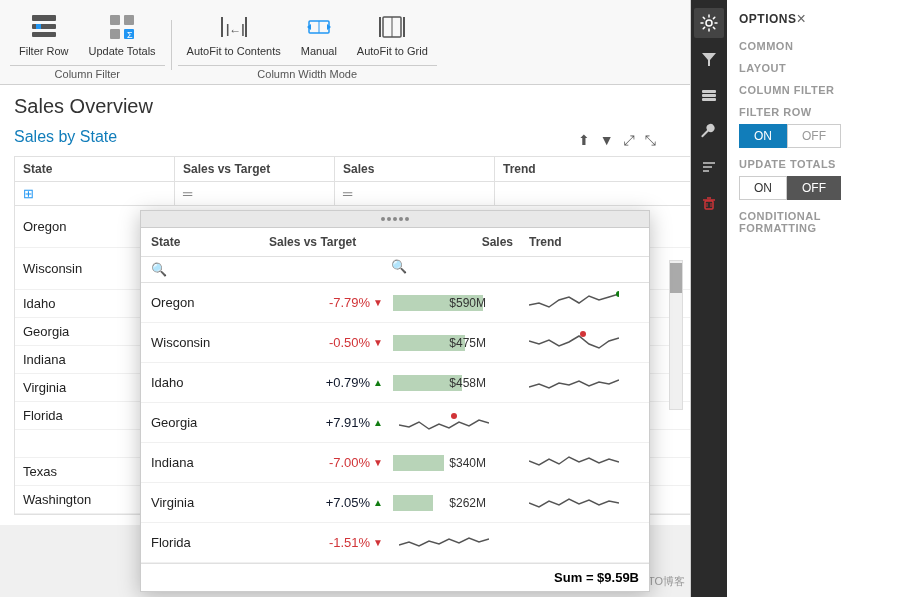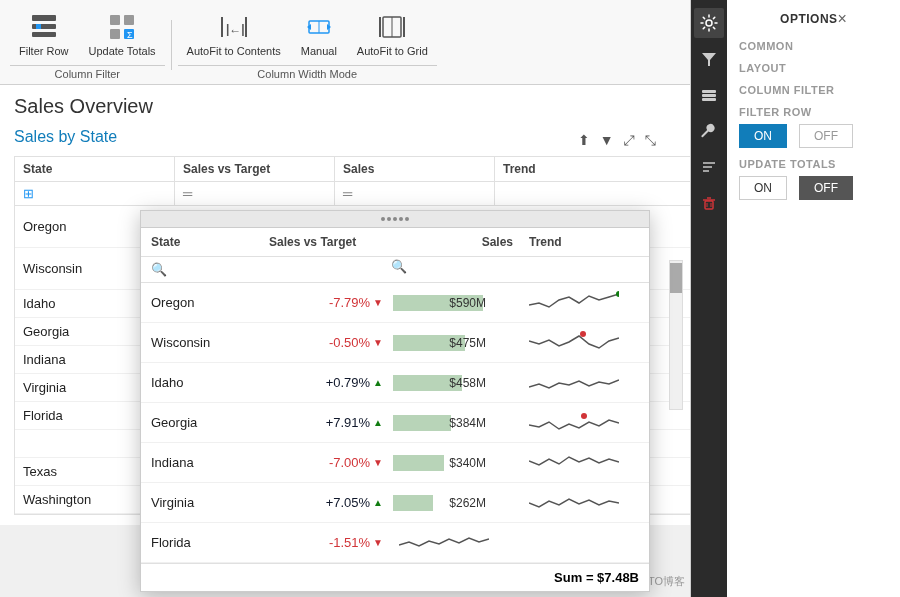--- a/index.html
+++ b/index.html
@@ -263,42 +263,42 @@
     .panel-icon.red { color: #d13438; }
 
     .right-panel-content {
       margin-left: 36px;
       padding: 10px 12px;
       height: 100%;
       overflow-y: auto;
     }
     .options-header {
       display: flex;
-      justify-content: center;
+      justify-content: flex-start;
       align-items: center;
       margin-bottom: 12px;
     }
     .options-title { font-size: 12px; font-weight: 700; color: #333; letter-spacing: 0.5px; }
     .close-btn { cursor: pointer; color: #666; font-size: 16px; }
 
     .options-section {
       margin-bottom: 10px;
     }
     .section-label {
       font-size: 11px;
       color: #999;
       letter-spacing: 0.5px;
       font-weight: 600;
       margin-bottom: 6px;
     }
 
     .toggle-row {
       display: flex;
       align-items: center;
-      gap: 12px;
+      gap: 0;
       margin-bottom: 8px;
     }
     .toggle-btn {
       padding: 4px 14px;
       font-size: 12px;
       border: 1px solid #ccc;
       cursor: pointer;
       background: white;
       color: #333;
     }
@@ -624,26 +624,20 @@
         </svg>
       </div>
     </div>
 
     <div class="modal-row">
       <div class="modal-cell-state">Georgia</div>
       <div class="modal-cell-target">
         <span class="pos-value">+7.91%</span>
         <span class="arrow-up">▲</span>
       </div>
-      <div class="modal-cell-sales">
-        <div class="modal-bar-container">
-          <div class="modal-bar" style="width:61%;"></div>
-          <span class="modal-bar-value">$384M</span>
-        </div>
-      </div>
       <div class="modal-cell-trend">
         <svg width="90" height="28" viewBox="0 0 90 28">
           <polyline points="0,18 10,20 20,15 30,22 40,17 50,21 60,15 70,19 80,13 90,16" fill="none" stroke="#555" stroke-width="1.5"></polyline>
           <circle cx="55" cy="9" r="3" fill="#d13438"></circle>
         </svg>
       </div>
     </div>
 
     <div class="modal-row">
       <div class="modal-cell-state">Indiana</div>
@@ -690,21 +684,21 @@
         <span class="arrow-down">▼</span>
       </div>
       <div class="modal-cell-trend">
         <svg width="90" height="28" viewBox="0 0 90 28">
           <polyline points="0,18 10,15 20,19 30,14 40,17 50,12 60,16 70,11 80,15 90,12" fill="none" stroke="#555" stroke-width="1.5"></polyline>
         </svg>
       </div>
     </div>
 
     <div class="modal-sum-row">
-      <span>Sum = $7.48B</span>
+      <span>Sum = $9.59B</span>
     </div>
   </div>
 </div>
 
 <div class="right-panel">
 
   <div class="right-panel-toolbar">
     <div class="panel-icon active">
       <svg width="18" height="18" viewBox="0 0 18 18" fill="none">
         <circle cx="9" cy="9" r="3" stroke="white" stroke-width="1.5"></circle>
@@ -773,16 +767,19 @@
     </div>
 
     <div class="options-section">
       <div class="section-label">UPDATE TOTALS</div>
       <div class="toggle-row">
         <button class="toggle-btn">ON</button>
         <button class="toggle-btn off-inactive" style="background:#555; color:white; border-color:#555;">OFF</button>
       </div>
     </div>
 
+    <div class="options-section">
+      <div class="section-label">CONDITIONAL FORMATTING</div>
+    </div>
   </div>
 </div>
 
 <div class="watermark">@51CTO博客</div>
 
 </body></html>

